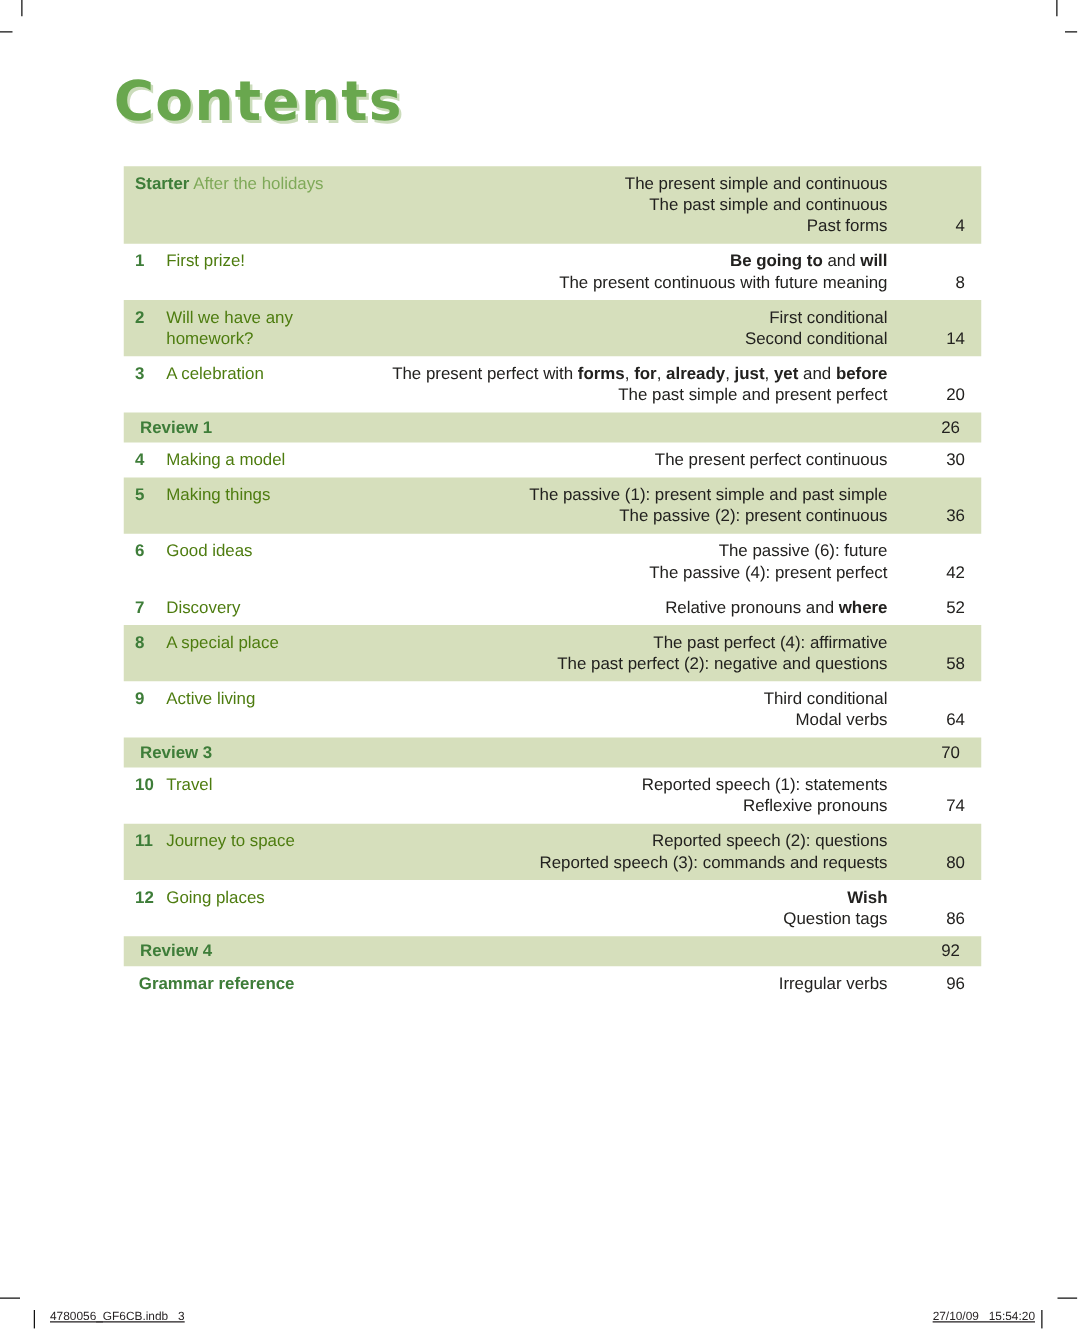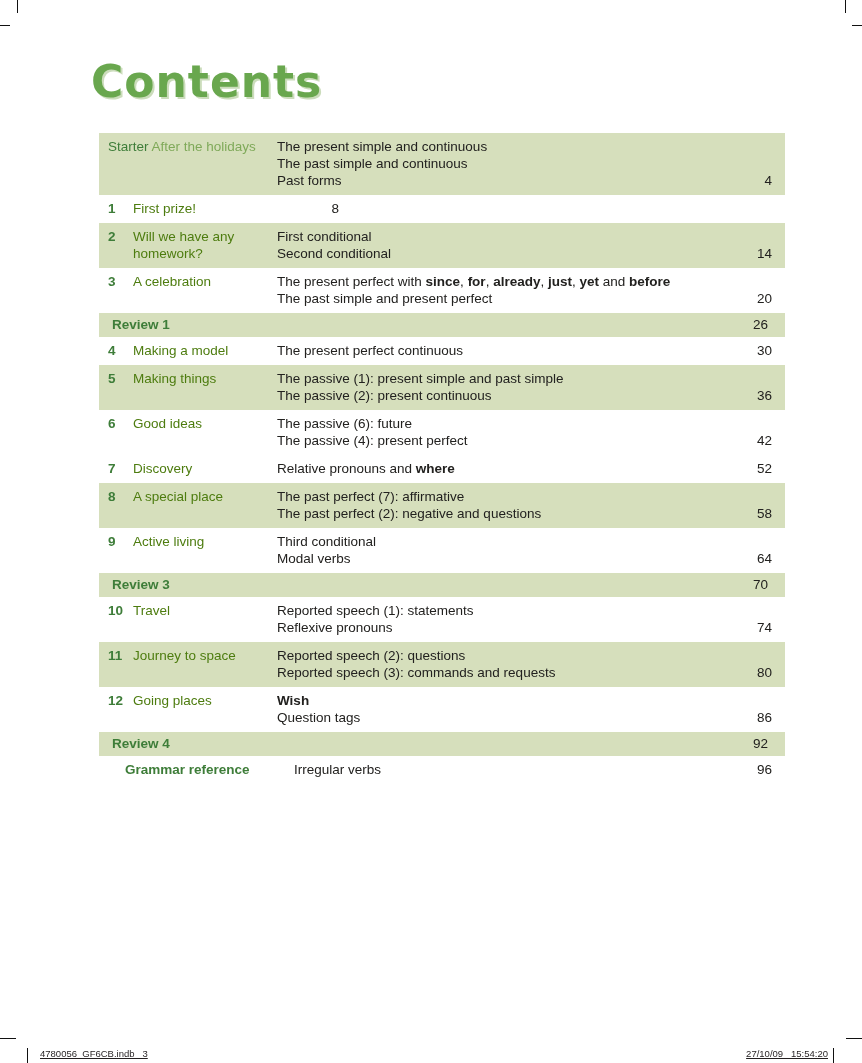--- a/index.html
+++ b/index.html
@@ -35,25 +35,25 @@
     position:absolute;left:99px;top:133px;width:686px;
     font-size:13.5px;line-height:17px;
   }
   .row{display:flex;align-items:flex-start;padding:5px 0 6px;}
   .row.shade{background:#d6dfbc;}
   .row.review{padding:3px 4px 4px;gap:27px;}
 
   .cell-num{width:25px;margin-left:9px;flex:none;font-weight:bold;color:#3e7d39;}
   .cell-title{width:144px;flex:none;color:#4d7c0f;}
   .starter-label{width:169px;margin-left:9px;flex:none;color:#7fa959;}
-  .starter-label .sb{font-weight:normal;color:#3e7d39;}
+  .starter-label .sb{font-weight:bold;color:#3e7d39;}
   .review-label{flex:1;margin-left:9px;font-weight:bold;color:#3e7d39;}
-  .ref-label{width:169px;margin-left:26px;flex:none;font-weight:bold;color:#3e7d39;}
+  .ref-label{width:169px;margin-left:12px;flex:none;font-weight:bold;color:#3e7d39;}
   .cell-desc{flex:1;color:#22211f;}
-  .cell-desc .line{display:block;}
+  .cell-desc .line{display:block;text-align:right;}
   .cell-desc .b{font-weight:bold;}
   .cell-page{width:62px;flex:none;text-align:right;padding-right:13px;align-self:flex-end;color:#22211f;}
   .row.review .cell-page{align-self:center;}
 
   #footer-left,#footer-right{
     position:absolute;top:1048px;
     font-size:9.5px;color:#231f20;white-space:pre;text-decoration:underline;
   }
   #footer-left{left:40px;}
   #footer-right{right:34px;}
@@ -79,36 +79,40 @@
         <div class="cell-desc">
           <span class="line"><span>The present simple and continuous</span></span>
           <span class="line"><span>The past simple and continuous</span></span>
           <span class="line"><span>Past forms</span></span>
         </div>
         <div class="cell-page">4</div>
       </div>
       <div class="row unit">
         <div class="cell-num">1</div>
         <div class="cell-title">First prize!</div>
+        <div class="cell-desc">
+          <span class="line"><span class="b">Be going to</span><span> and </span><span class="b">will</span></span>
+          <span class="line"><span>The present continuous with future meaning</span></span>
+        </div>
         <div class="cell-page">8</div>
       </div>
       <div class="row unit shade">
         <div class="cell-num">2</div>
         <div class="cell-title">Will we have any homework?</div>
         <div class="cell-desc">
           <span class="line"><span>First conditional</span></span>
           <span class="line"><span>Second conditional</span></span>
         </div>
         <div class="cell-page">14</div>
       </div>
       <div class="row unit">
         <div class="cell-num">3</div>
         <div class="cell-title">A celebration</div>
         <div class="cell-desc">
-          <span class="line"><span>The present perfect with </span><span class="b">since</span><span>, </span><span class="b">for</span><span>, </span><span class="b">already</span><span>, </span><span class="b">just</span><span>, </span><span class="b">yet</span><span> and </span><span class="b">before</span></span>
+          <span class="line"><span>The present perfect with </span><span class="b">forms</span><span>, </span><span class="b">for</span><span>, </span><span class="b">already</span><span>, </span><span class="b">just</span><span>, </span><span class="b">yet</span><span> and </span><span class="b">before</span></span>
           <span class="line"><span>The past simple and present perfect</span></span>
         </div>
         <div class="cell-page">20</div>
       </div>
       <div class="row review shade">
         <div class="review-label">Review 1</div>
         <div class="cell-page">26</div>
       </div>
       <div class="row unit">
         <div class="cell-num">4</div>
@@ -141,21 +145,21 @@
         <div class="cell-title">Discovery</div>
         <div class="cell-desc">
           <span class="line"><span>Relative pronouns and </span><span class="b">where</span></span>
         </div>
         <div class="cell-page">52</div>
       </div>
       <div class="row unit shade">
         <div class="cell-num">8</div>
         <div class="cell-title">A special place</div>
         <div class="cell-desc">
-          <span class="line"><span>The past perfect (7): affirmative</span></span>
+          <span class="line"><span>The past perfect (4): affirmative</span></span>
           <span class="line"><span>The past perfect (2): negative and questions</span></span>
         </div>
         <div class="cell-page">58</div>
       </div>
       <div class="row unit">
         <div class="cell-num">9</div>
         <div class="cell-title">Active living</div>
         <div class="cell-desc">
           <span class="line"><span>Third conditional</span></span>
           <span class="line"><span>Modal verbs</span></span>

